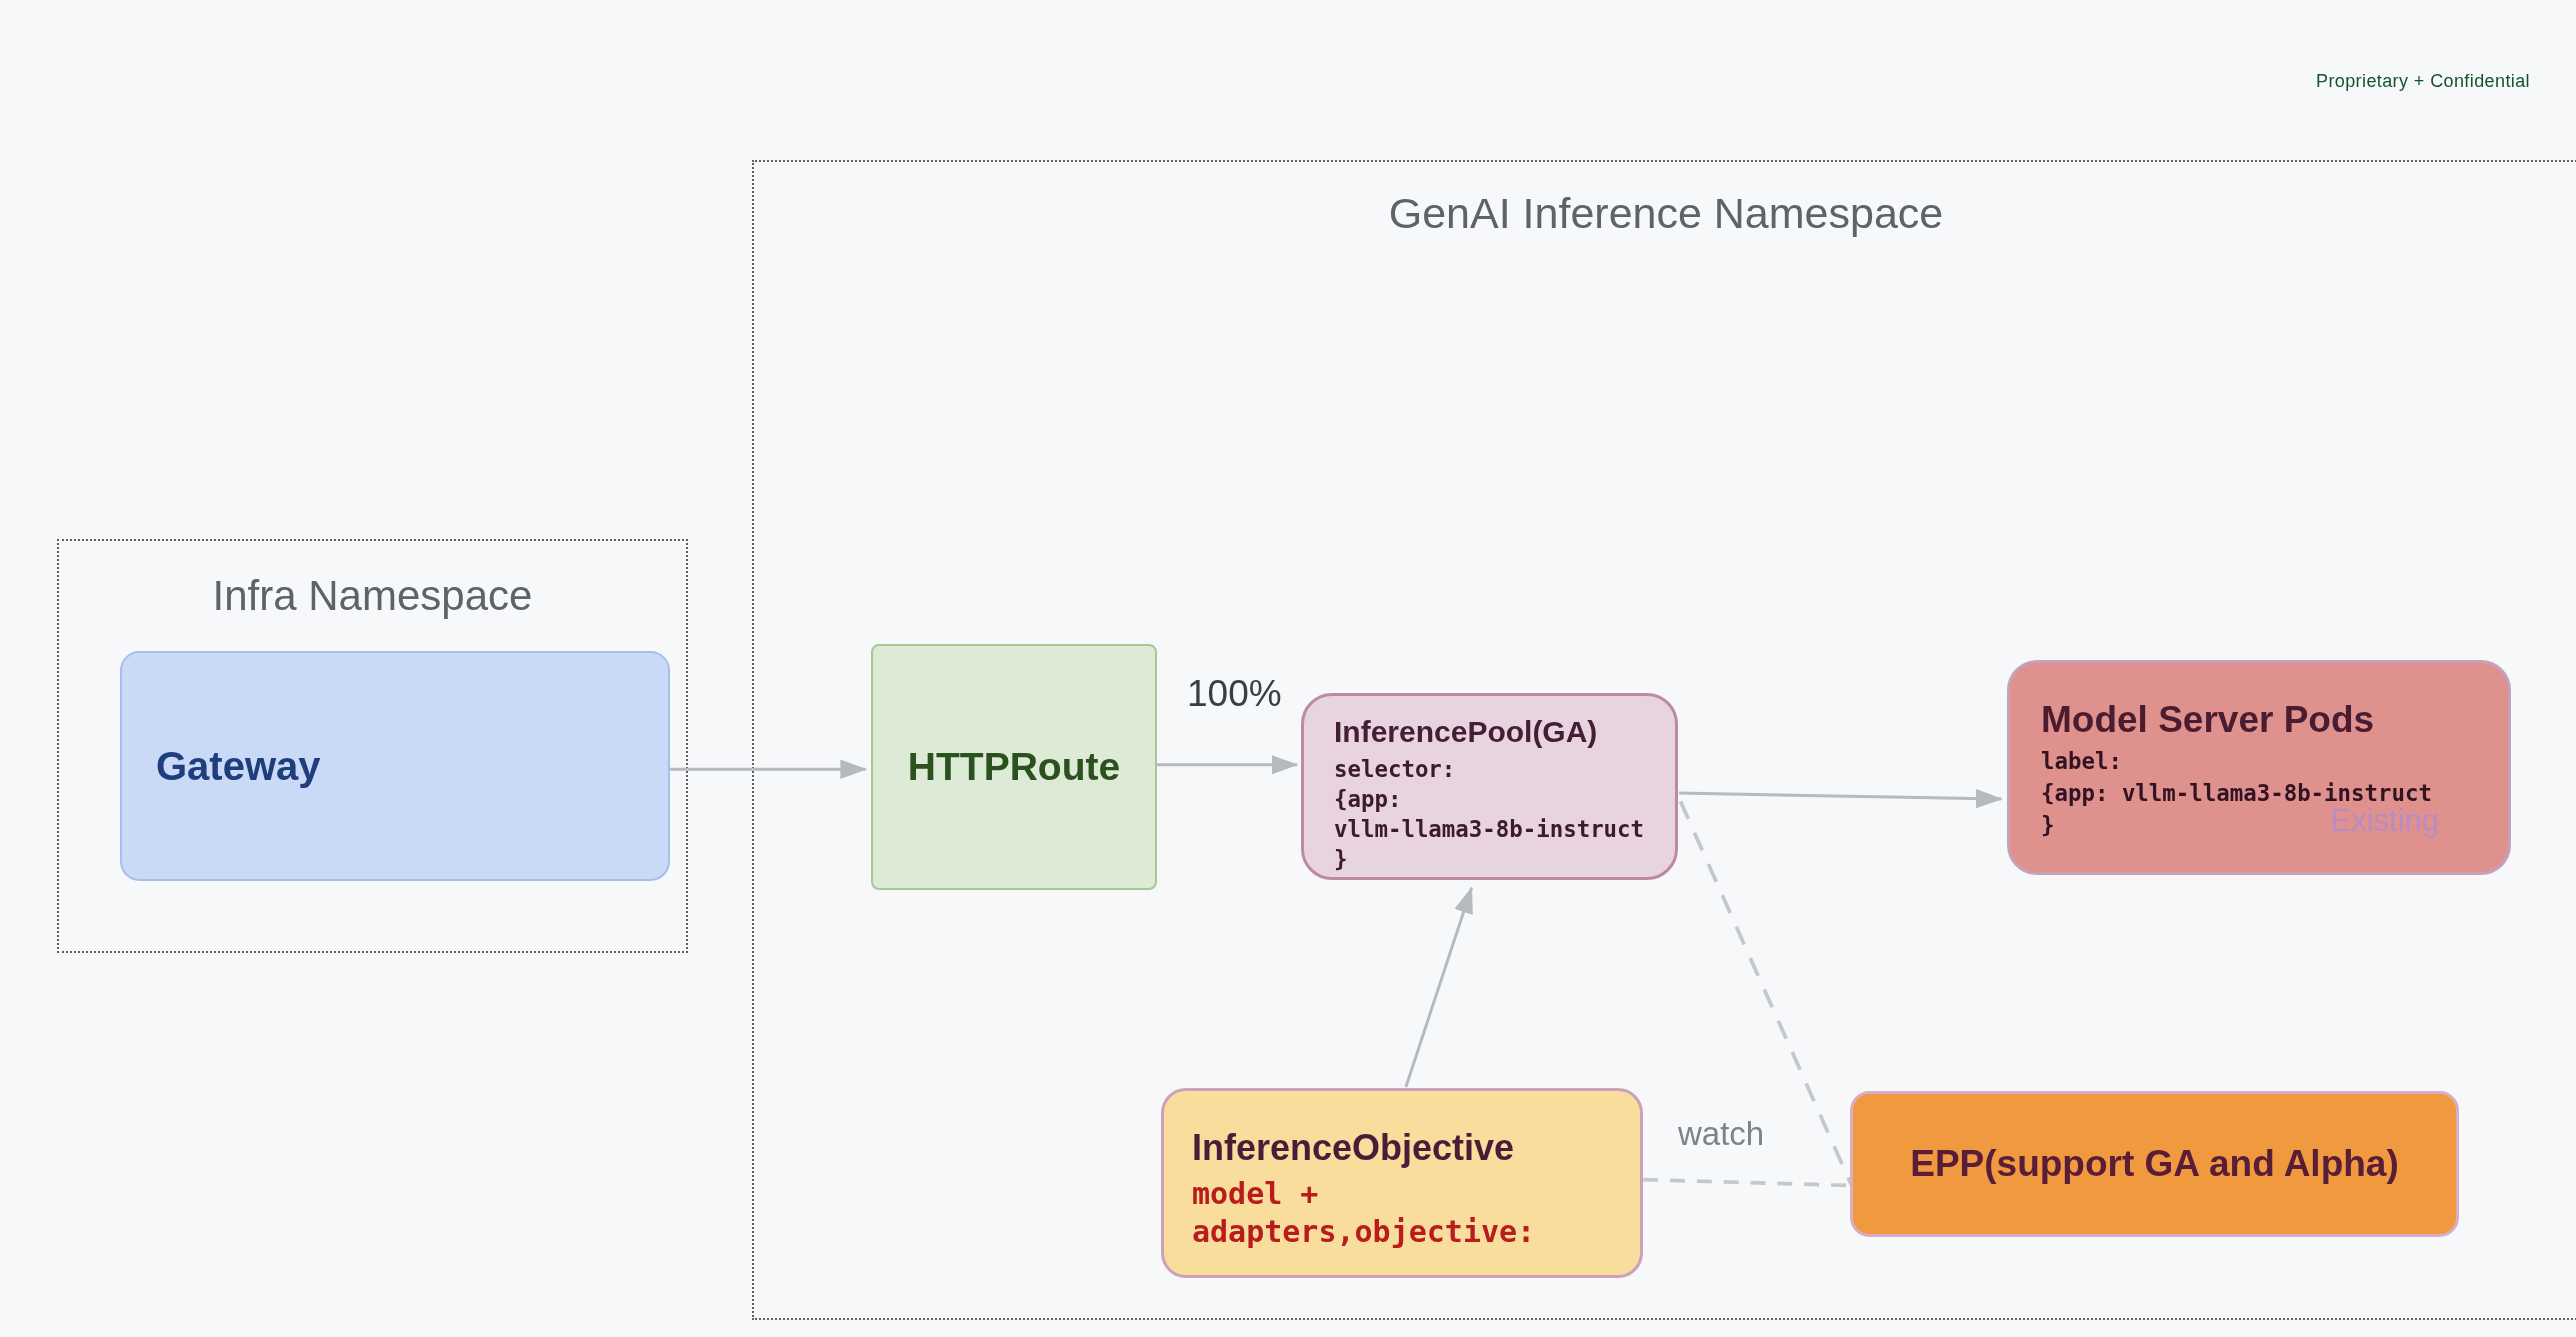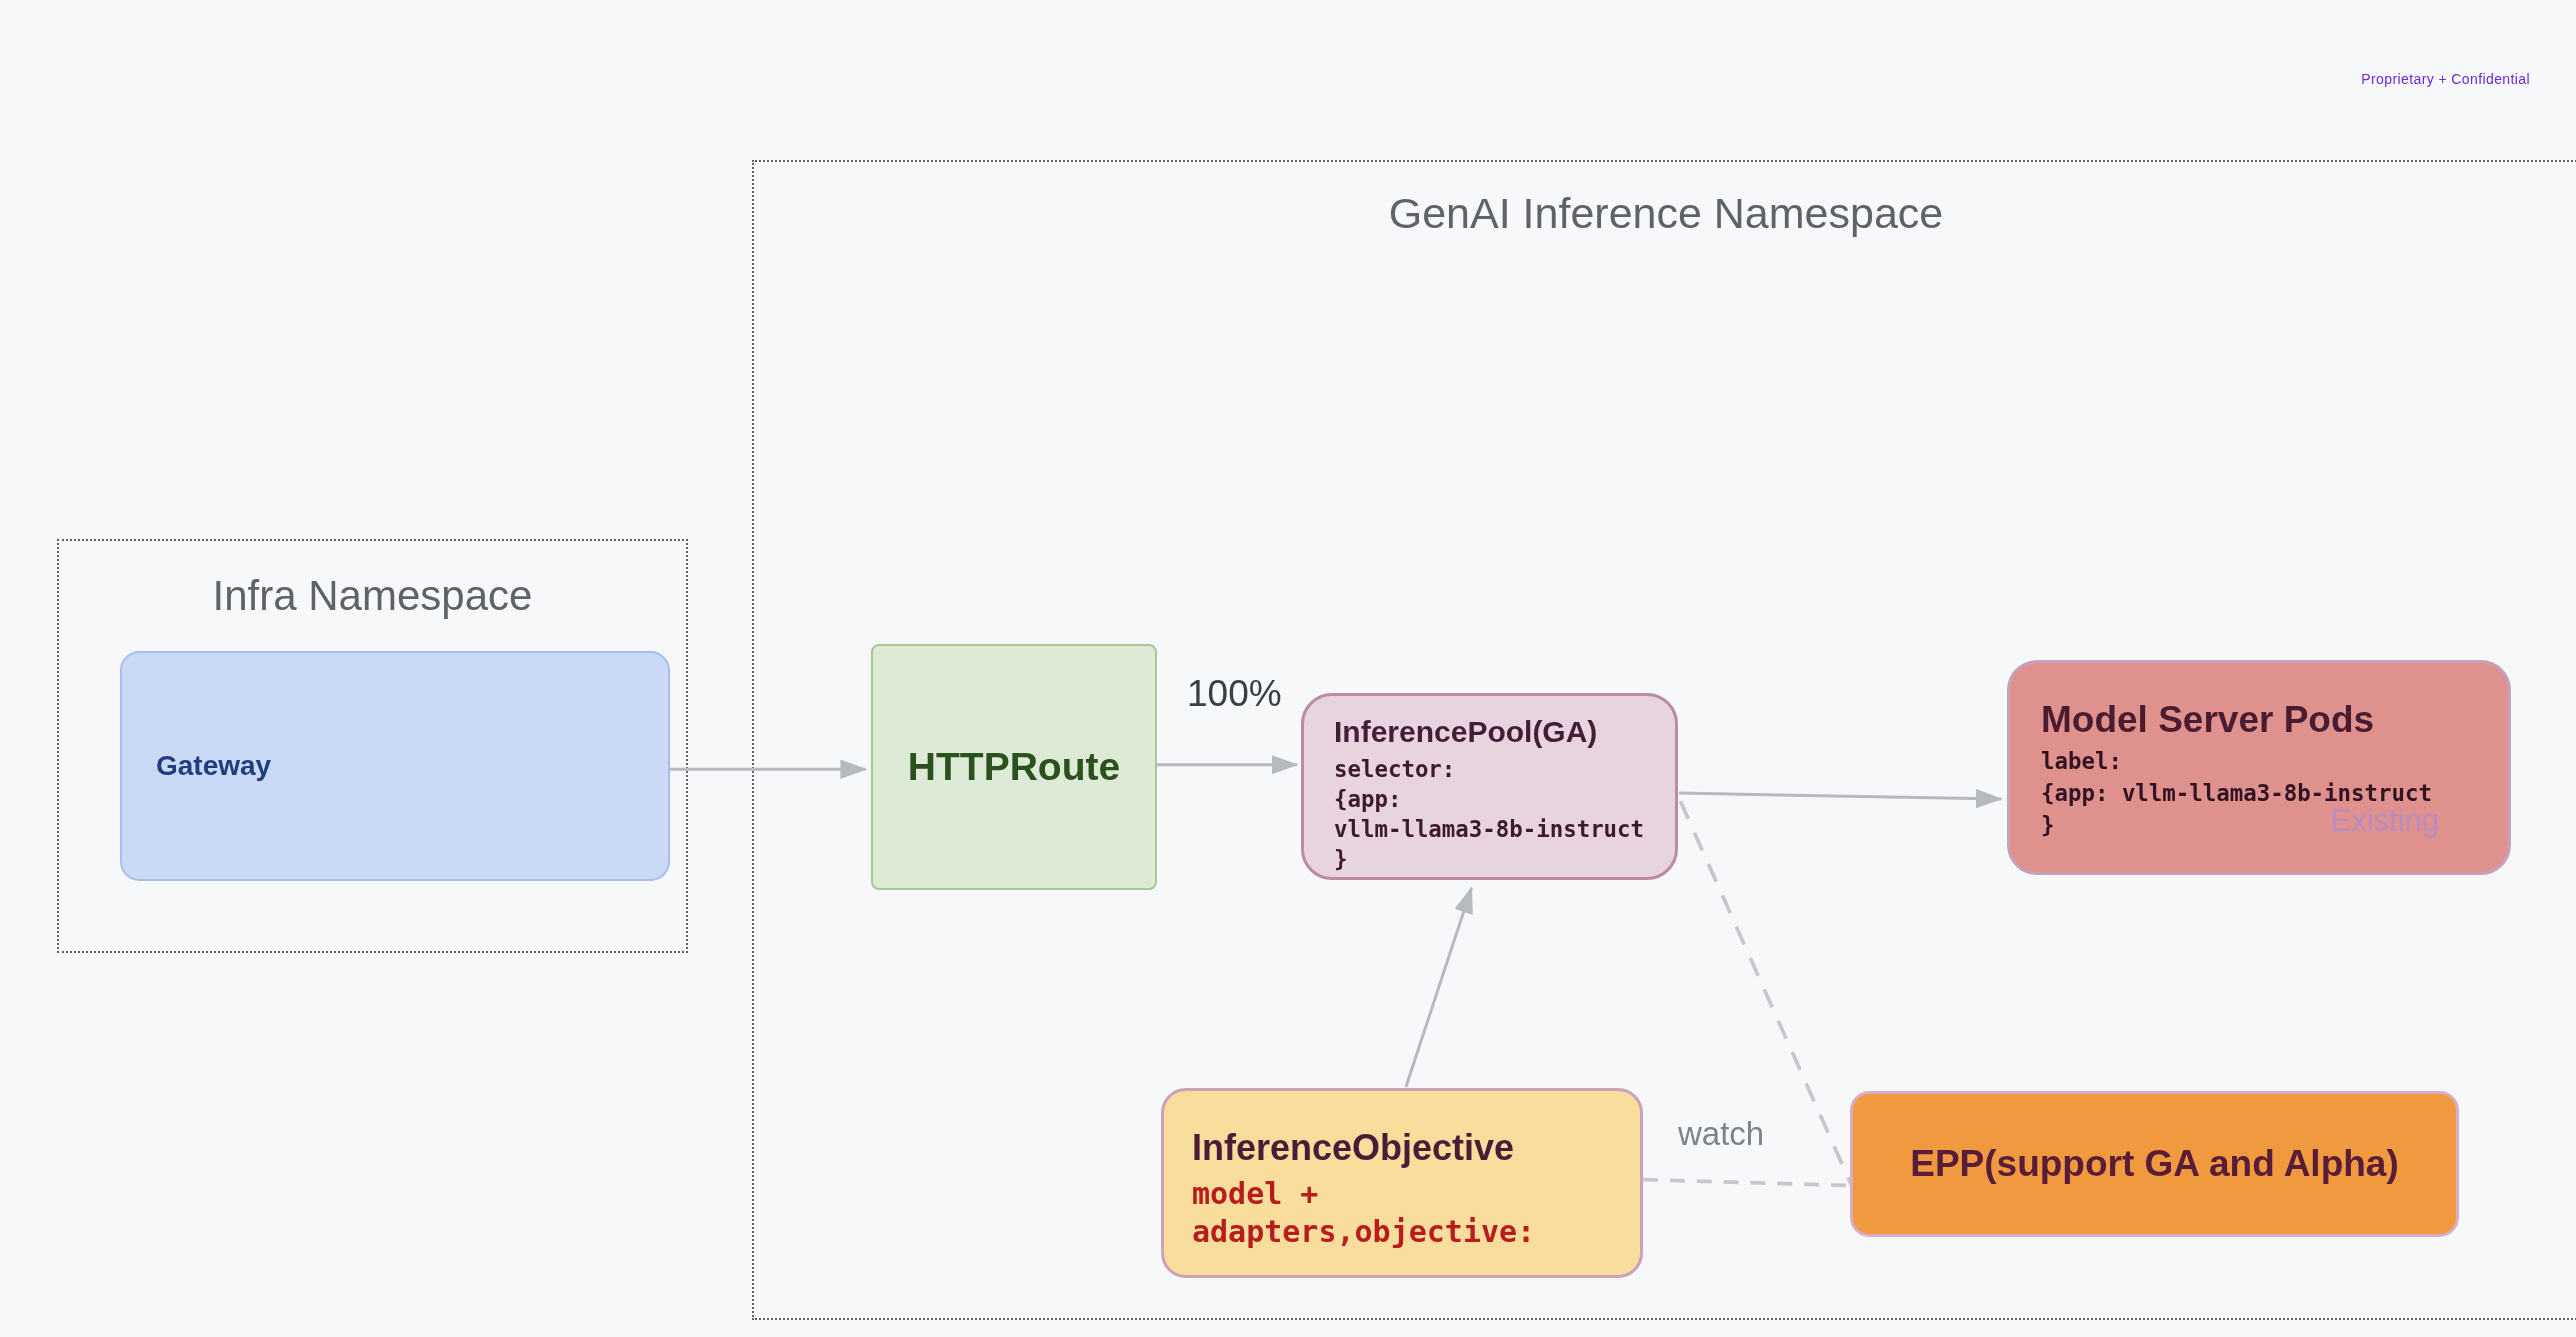--- a/index.html
+++ b/index.html
@@ -10,22 +10,22 @@
     overflow: hidden;
     background: #f7f8fa;
     font-family: "Liberation Sans", sans-serif;
   }
 
   
   .watermark {
     position: absolute;
     top: 71px;
     right: 46px;
-    font-size: 14px;
-    color: #6d28d9;
+    font-size: 18px;
+    color: #14532d;
     letter-spacing: 0.4px;
   }
 
   
   .ns {
     position: absolute;
     border: 2.2px dotted #5f5f5f;
     box-sizing: border-box;
   }
   .ns-genai { left: 752px; top: 160px; width: 1828px; height: 1160px; }
@@ -61,21 +61,21 @@
   }
 
   .node-gateway {
     left: 120px; top: 651px; width: 550px; height: 230px;
     background: #c9d9f6;
     border: 2.2px solid #a6beee;
     border-radius: 19.4px;
     display: flex; align-items: center;
     padding-left: 34px;
   }
-  .node-gateway .node-title { font-size: 28px; color: #1e3e7d; }
+  .node-gateway .node-title { font-size: 40px; color: #1e3e7d; }
 
   .node-httproute {
     left: 871px; top: 644px; width: 286px; height: 246px;
     background: #dcead6;
     border: 2.2px solid #a9c795;
     border-radius: 8px;
     display: flex; align-items: center; justify-content: center;
   }
   .node-httproute .node-title { font-size: 39px; color: #2b521e; }
 

